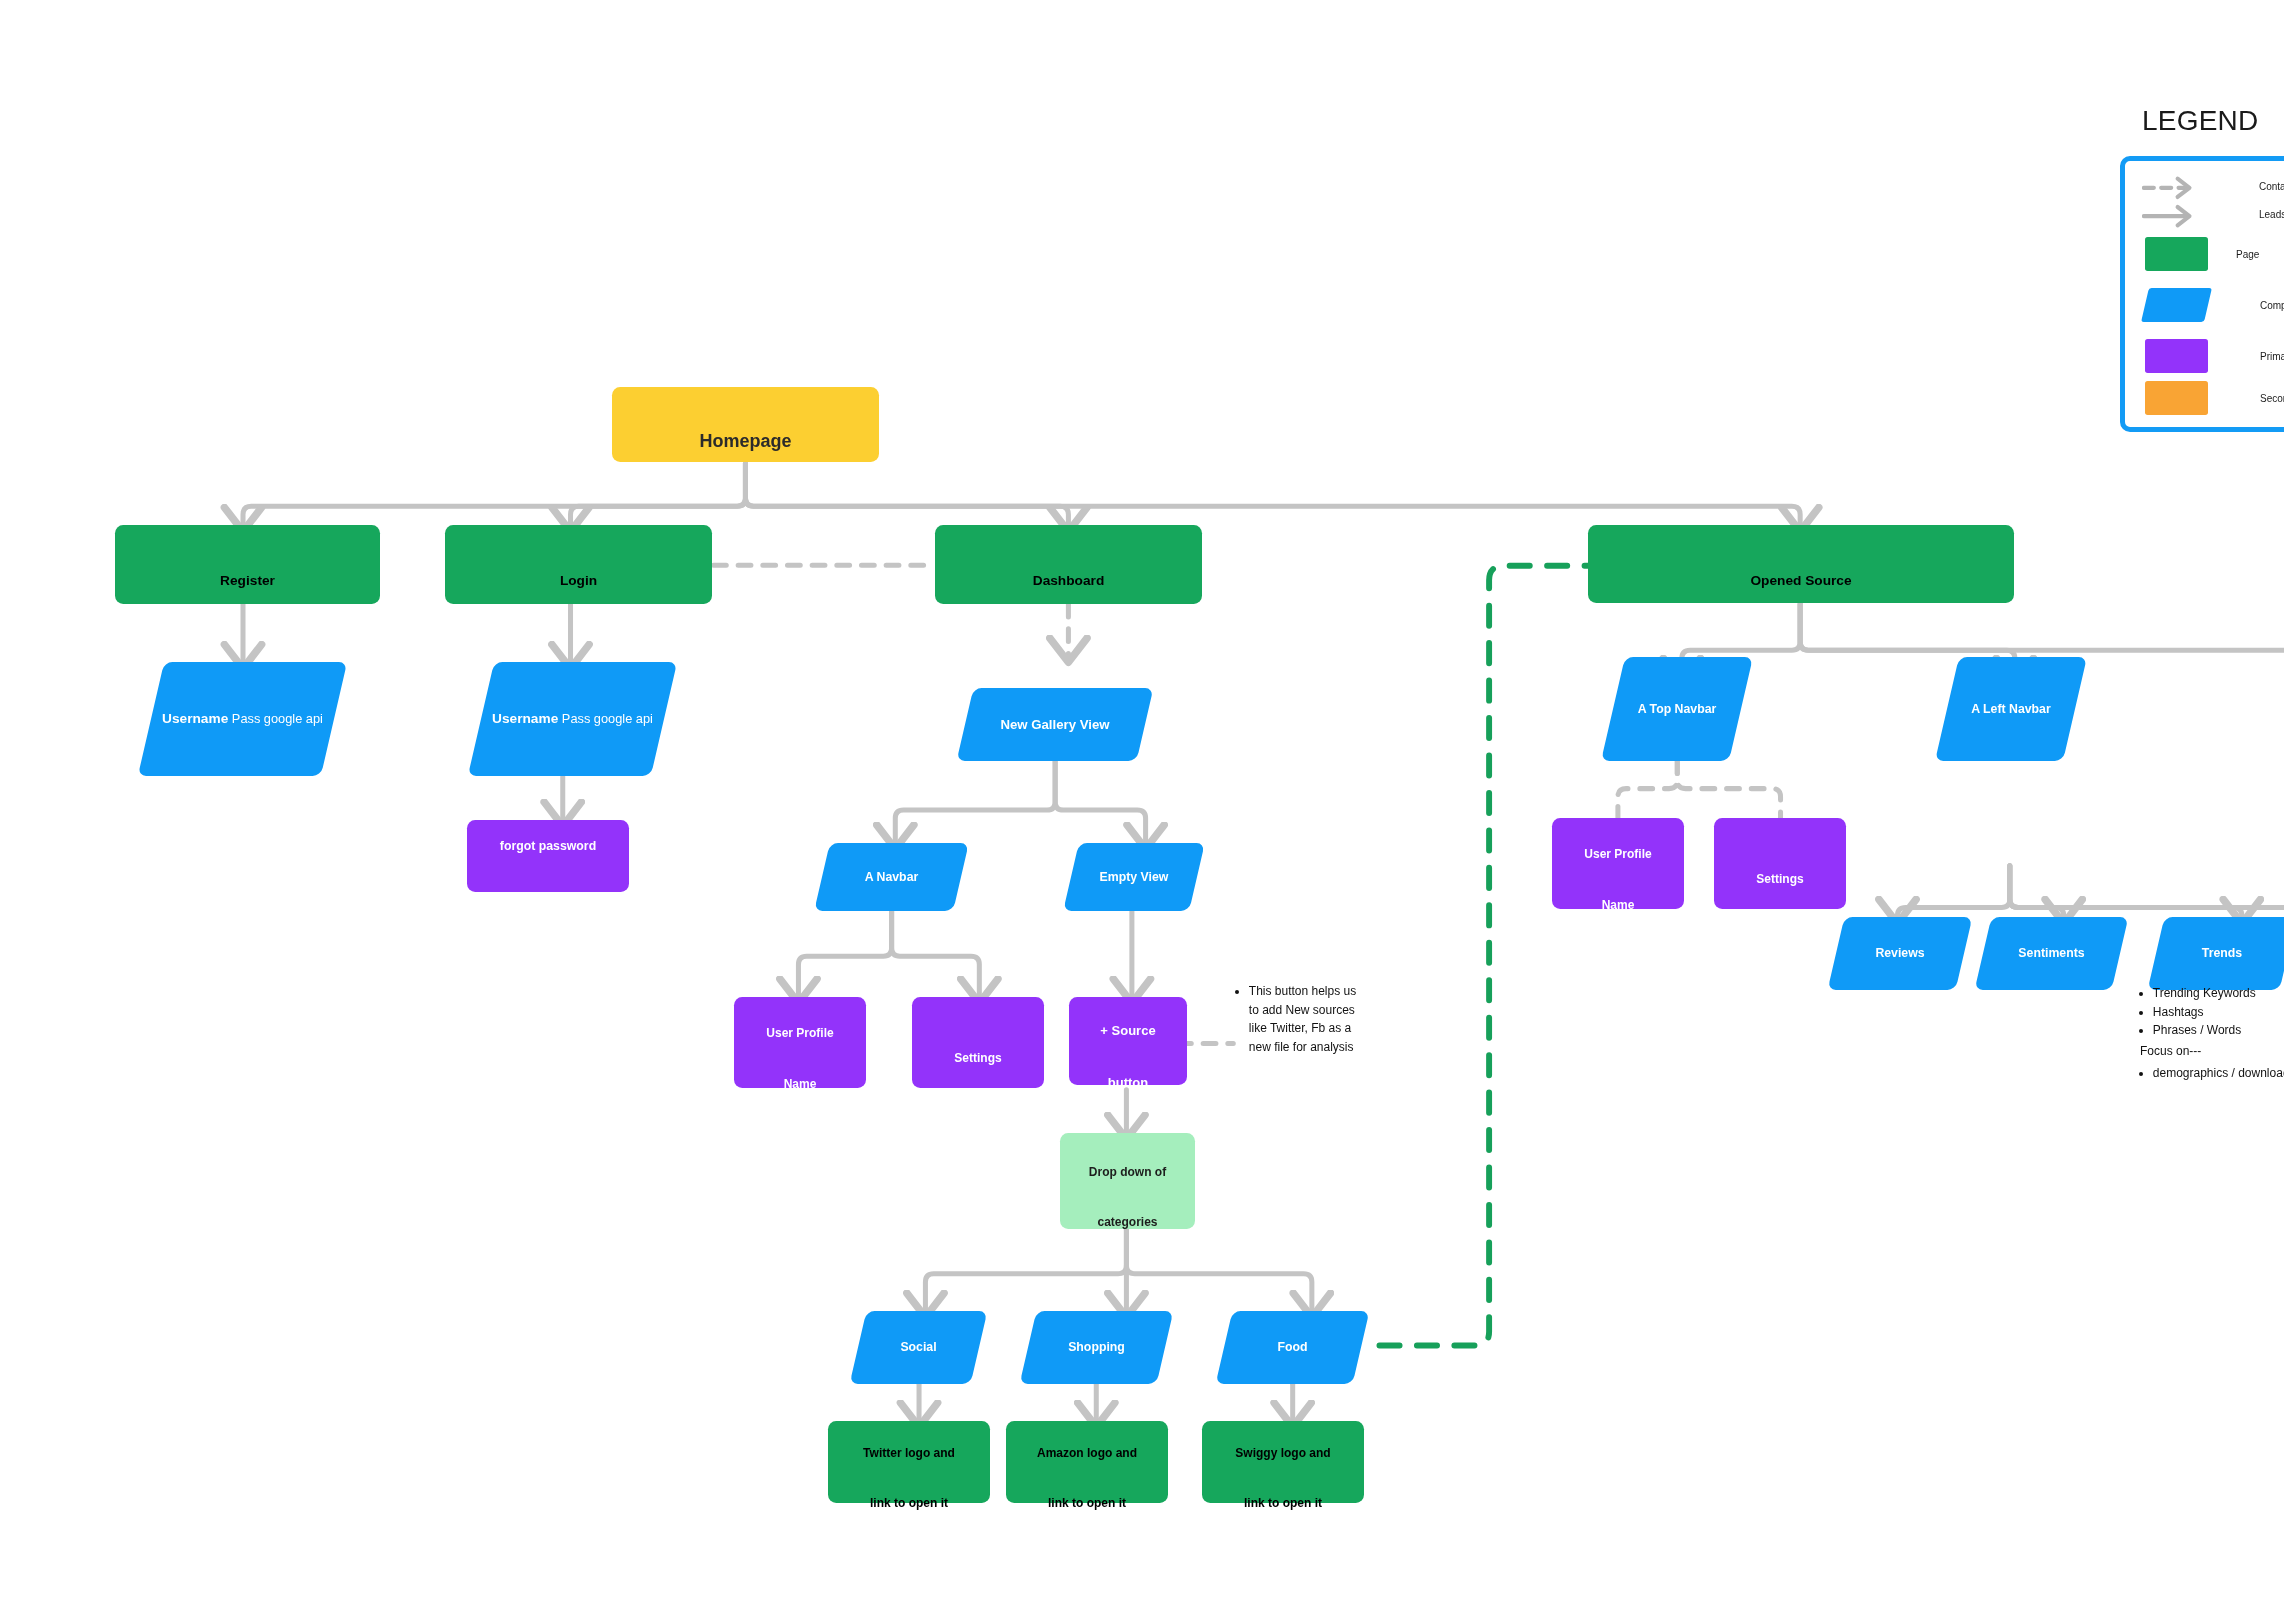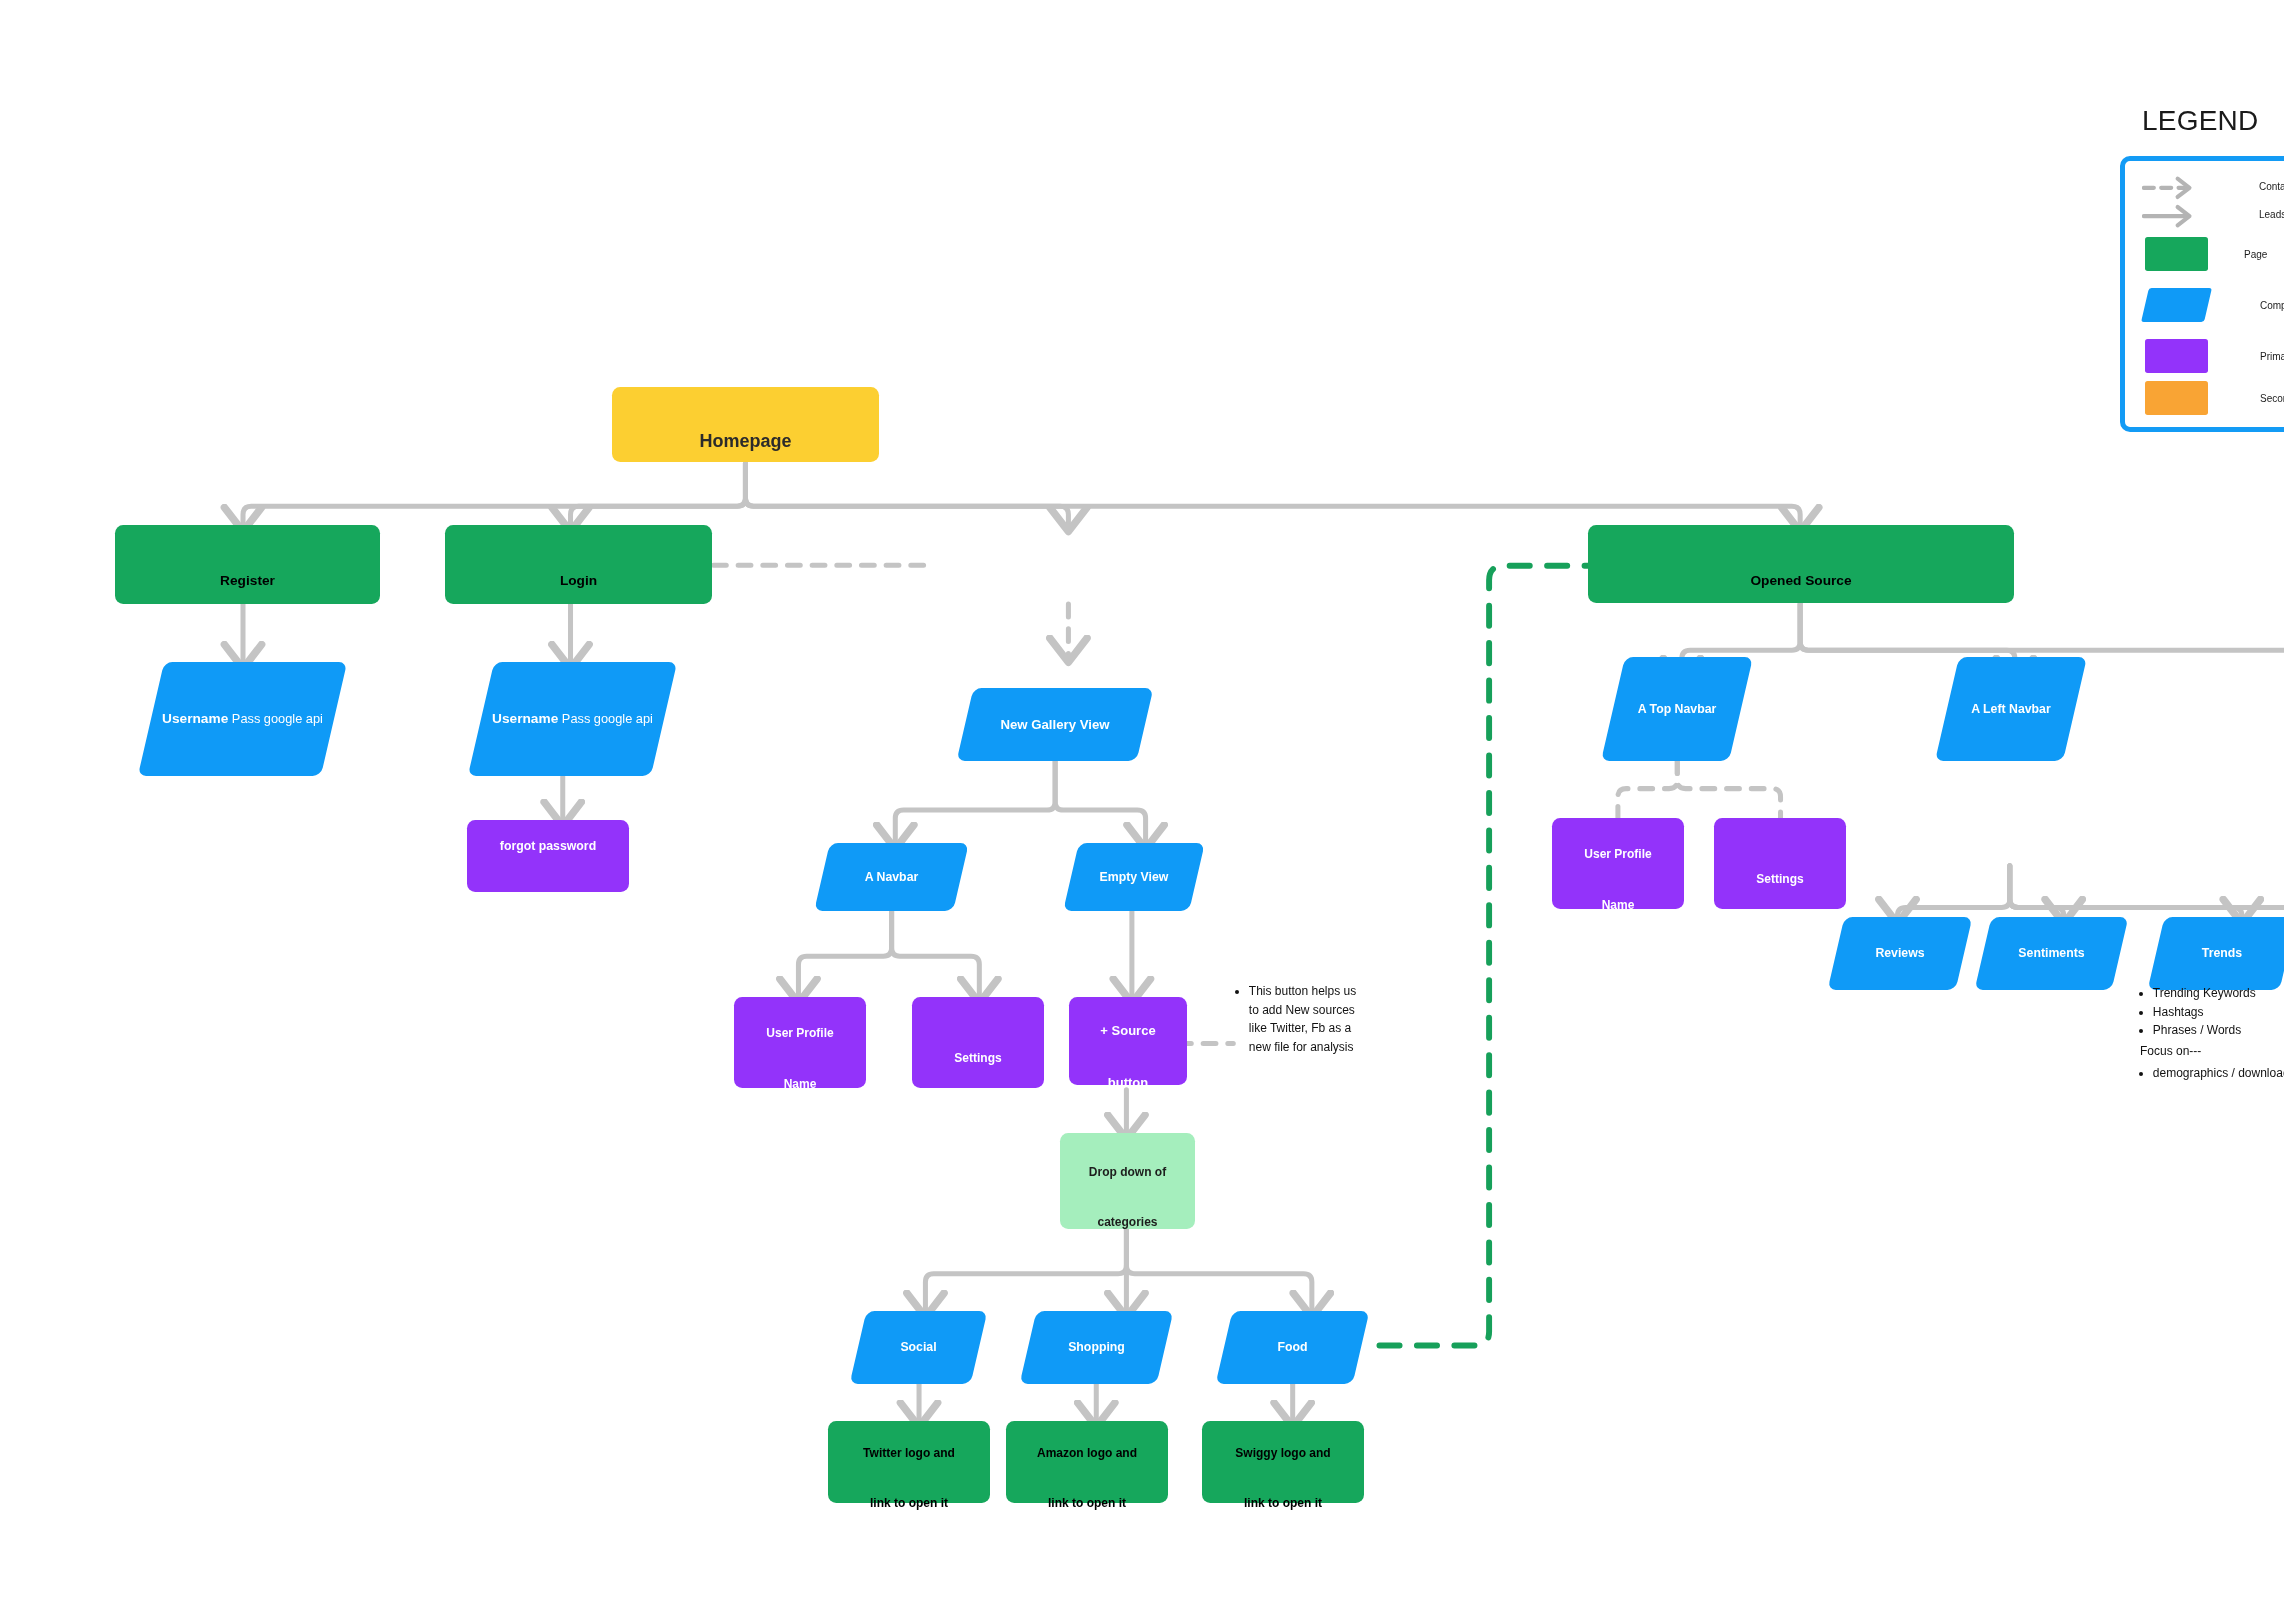--- a/index.html
+++ b/index.html
@@ -110,20 +110,23 @@
   </div>
 
   <div class="node page-node" style="left:115px;top:525px;width:265px;height:79px;font-size:13.7px;">
     <span>Register</span>
   </div>
 
   <div class="node page-node" style="left:445px;top:525px;width:267px;height:79px;font-size:13.7px;">
     <span>Login</span>
   </div>
 
+  <div class="node page-node" style="left:935px;top:525px;width:267px;height:79px;font-size:13.7px;">
+    <span>Dashboard</span>
+  </div>
 
   <div class="node page-node" style="left:1588px;top:525px;width:426px;height:78px;font-size:13.7px;">
     <span>Opened Source</span>
   </div>
 
   <div class="comp-node" style="left:151px;top:662px;width:183px;height:114px;font-size:12.8px;">
     <span class="skew"></span>
     <span class="txt">
       <span style="font-size:13.7px;">Username</span>
       <span style="font-weight:normal;">Pass</span>
@@ -288,21 +291,21 @@
   </svg>
   <div class="lg-row" style="left:2259px;top:181px;">
     <span class="lg-label">Contains</span>
   </div>
   <div class="lg-row" style="left:2259px;top:209px;">
     <span class="lg-label">Leads to / consists of</span>
   </div>
 
   <div class="lg-row" style="left:2145px;top:237px;">
     <span class="lg-swatch" style="background:#16A75C;"></span>
-    <span class="lg-label" style="margin-left:36px;">Page</span>
+    <span class="lg-label" style="margin-left:28px;">Page</span>
   </div>
 
   <div class="lg-row" style="left:2145px;top:288px;">
     <span class="lg-swatch para" style="background:#0F9AF7;"></span>
     <span class="lg-label" style="margin-left:52px;">Component</span>
   </div>
 
   <div class="lg-row" style="left:2145px;top:339px;">
     <span class="lg-swatch" style="background:#9333FA;"></span>
     <span class="lg-label" style="margin-left:52px;">Primary Button</span>

